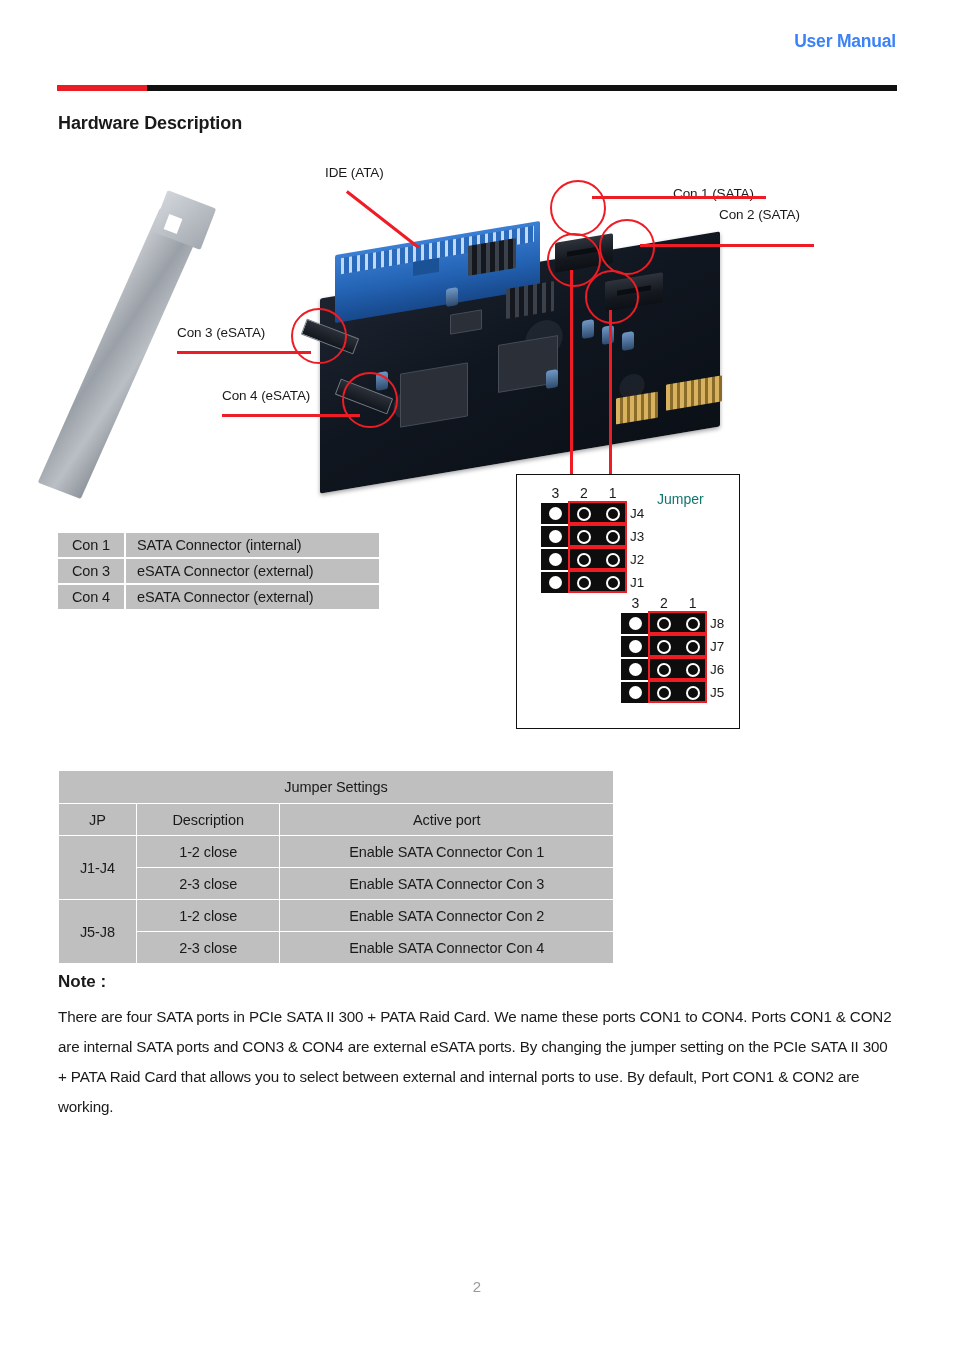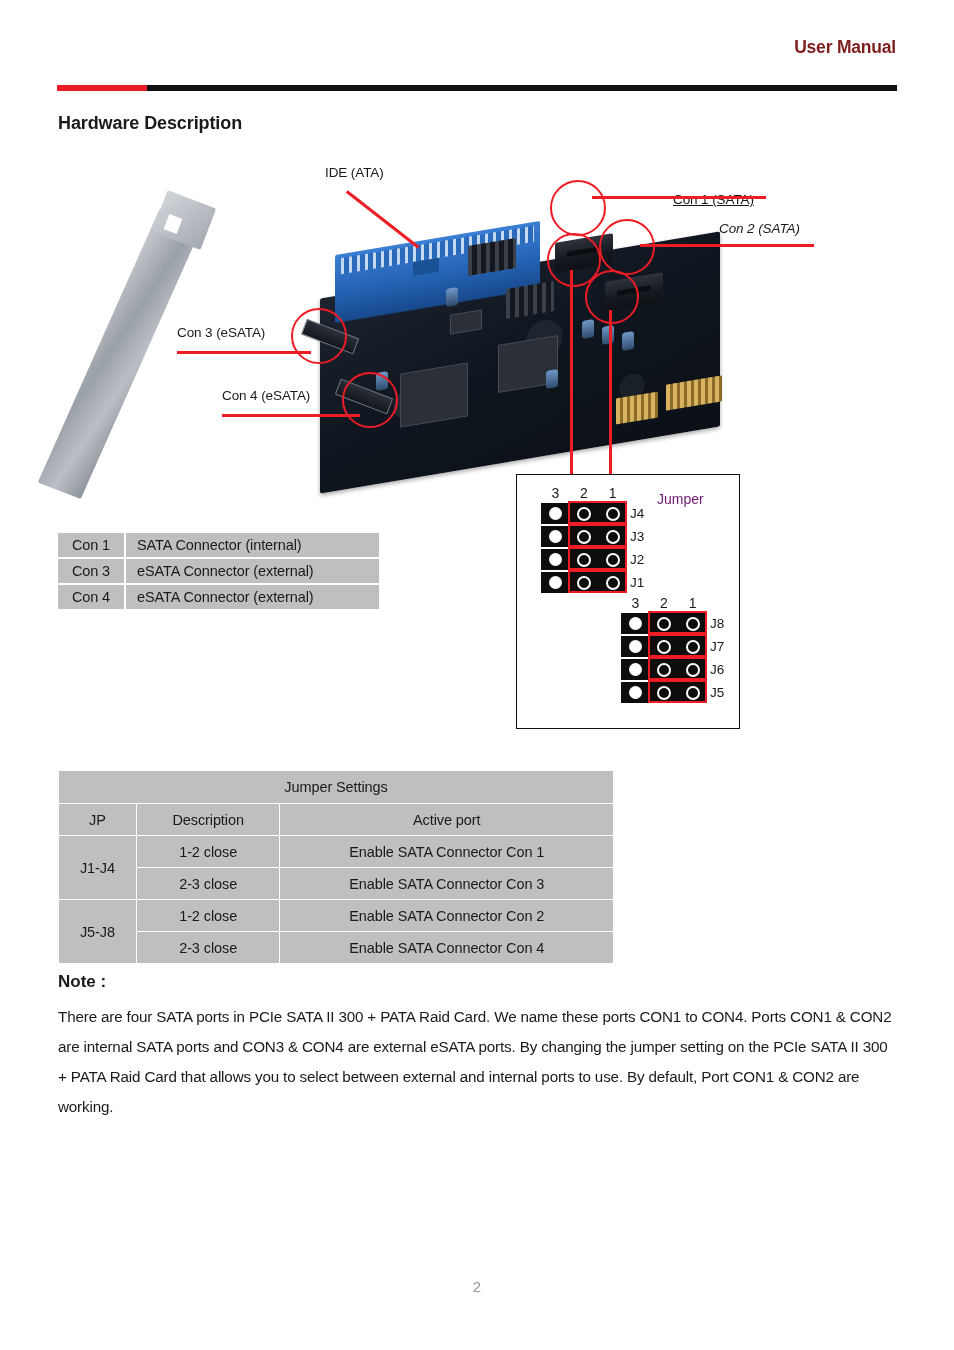--- a/index.html
+++ b/index.html
@@ -30,24 +30,24 @@
     letter-spacing: -0.2px;
     white-space: nowrap;
   }
   #header-title .brandline { color: #e8192c; }
   #header-title .model {
     color: #e8403e;
     font-weight: normal;
   }
   #header-manual {
     position: absolute;
-    right: 58px; top: 37px;
+    right: 58px; top: 31px;
     font-size: 17.5px;
     font-weight: bold;
-    color: #7f1d1d;
+    color: #3b82f6;
     letter-spacing: -0.2px;
     white-space: nowrap;
   }
   #header-rule {
     position: absolute;
     left: 57px; top: 85px;
     width: 840px; height: 6px;
     background: #111111;
   }
   #header-rule-accent {
@@ -234,21 +234,21 @@
     position: absolute;
     left: 516px; top: 474px;
     width: 222px; height: 253px;
     border: 1.5px solid #111111;
     background: #ffffff;
   }
   #jumper-box-title {
     position: absolute;
     left: 140px; top: 16px;
     font-size: 14px;
-    color: #701a75;
+    color: #0f766e;
   }
   .jgroup { position: absolute; }
   .jgroup.upper { left: 24px; top: 10px; }
   .jgroup.lower { left: 104px; top: 120px; }
   .jhdr {
     display: flex;
     width: 86px;
     margin-bottom: 2px;
   }
   .jhdr span {
@@ -425,25 +425,25 @@
     <div class="bracket-tab"></div>
     <div class="bracket-notch"></div>
     <div class="esata-port p3"></div>
     <div class="esata-port p4"></div>
   </div>
 
   <div class="ann-label" style="left:325px;top:5px;">IDE (ATA)</div>
   <div class="ann-line" style="left:347px;top:30px;width:91px;height:2.5px;transform:rotate(38deg);transform-origin:left center;"></div>
 
   <div class="ann-circle" style="left:550px;top:20px;width:52px;height:52px;"></div>
-  <div class="ann-label" style="left:673px;top:32px;text-decoration:underline;">Con 1 (SATA)</div>
+  <div class="ann-label" style="left:673px;top:26px;">Con 1 (SATA)</div>
   <div class="ann-line" style="left:592px;top:36px;width:174px;height:2.5px;"></div>
 
   <div class="ann-circle" style="left:599px;top:59px;width:52px;height:52px;"></div>
-  <div class="ann-label" style="left:719px;top:61px;font-style:italic;">Con 2 (SATA)</div>
+  <div class="ann-label" style="left:719px;top:47px;">Con 2 (SATA)</div>
   <div class="ann-line" style="left:640px;top:84px;width:174px;height:2.5px;"></div>
 
   <div class="ann-circle" style="left:291px;top:148px;width:52px;height:52px;"></div>
   <div class="ann-label" style="left:177px;top:165px;">Con 3 (eSATA)</div>
   <div class="ann-line" style="left:177px;top:191px;width:134px;height:2.5px;"></div>
 
   <div class="ann-circle" style="left:342px;top:212px;width:52px;height:52px;"></div>
   <div class="ann-label" style="left:222px;top:228px;">Con 4 (eSATA)</div>
   <div class="ann-line" style="left:222px;top:254px;width:138px;height:2.5px;"></div>
 

